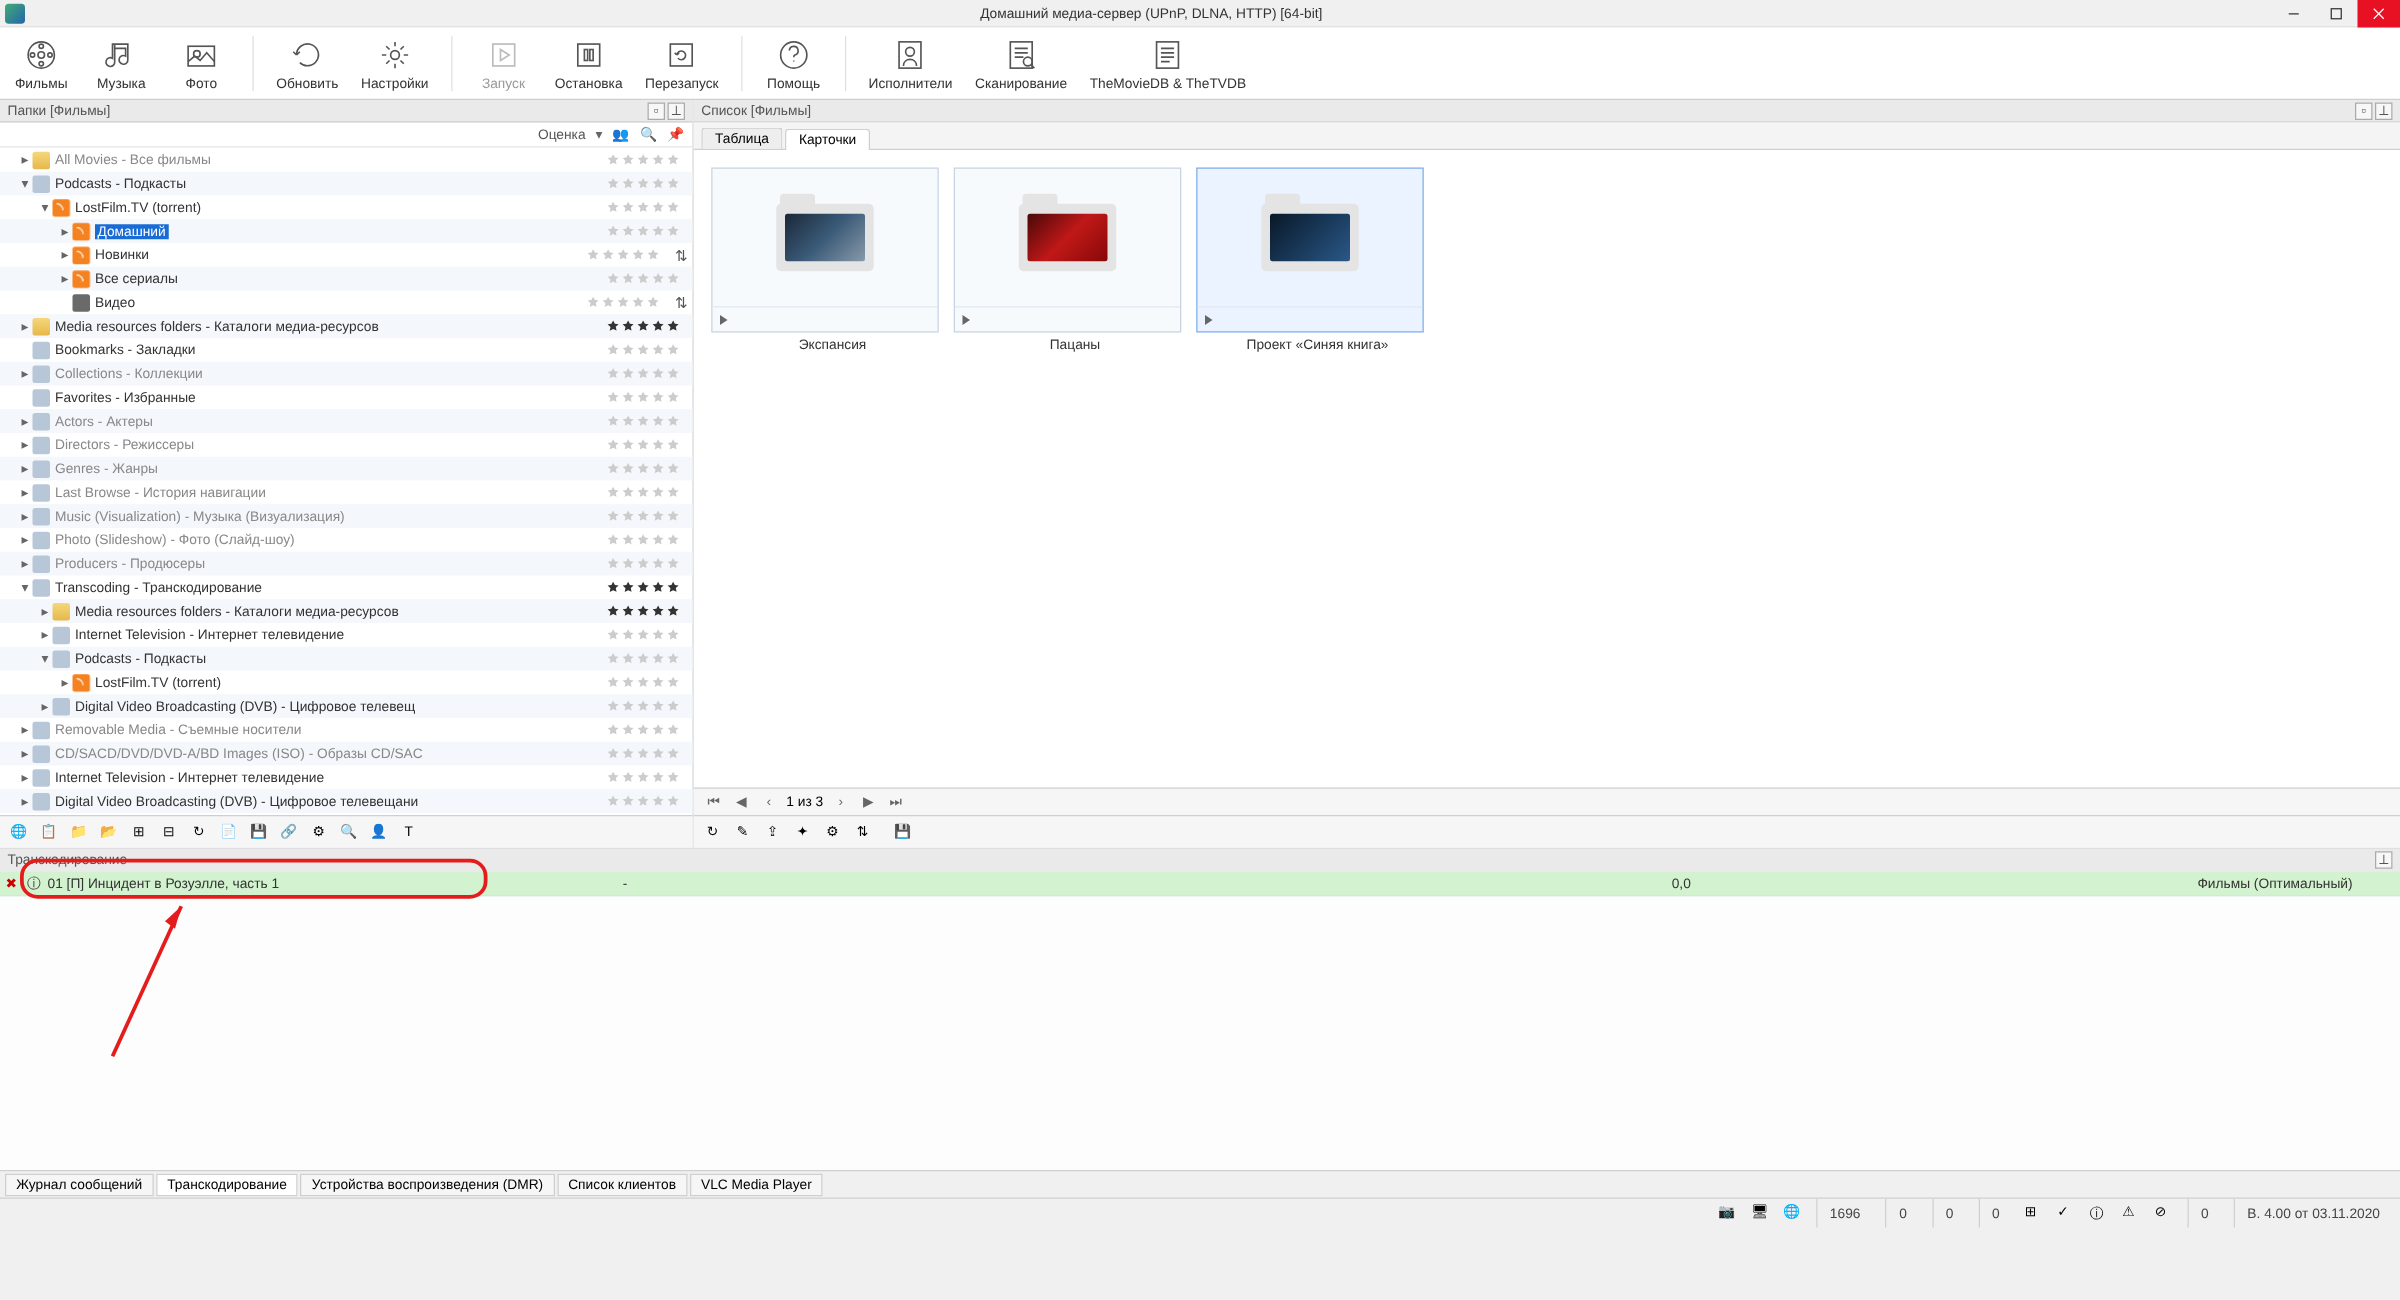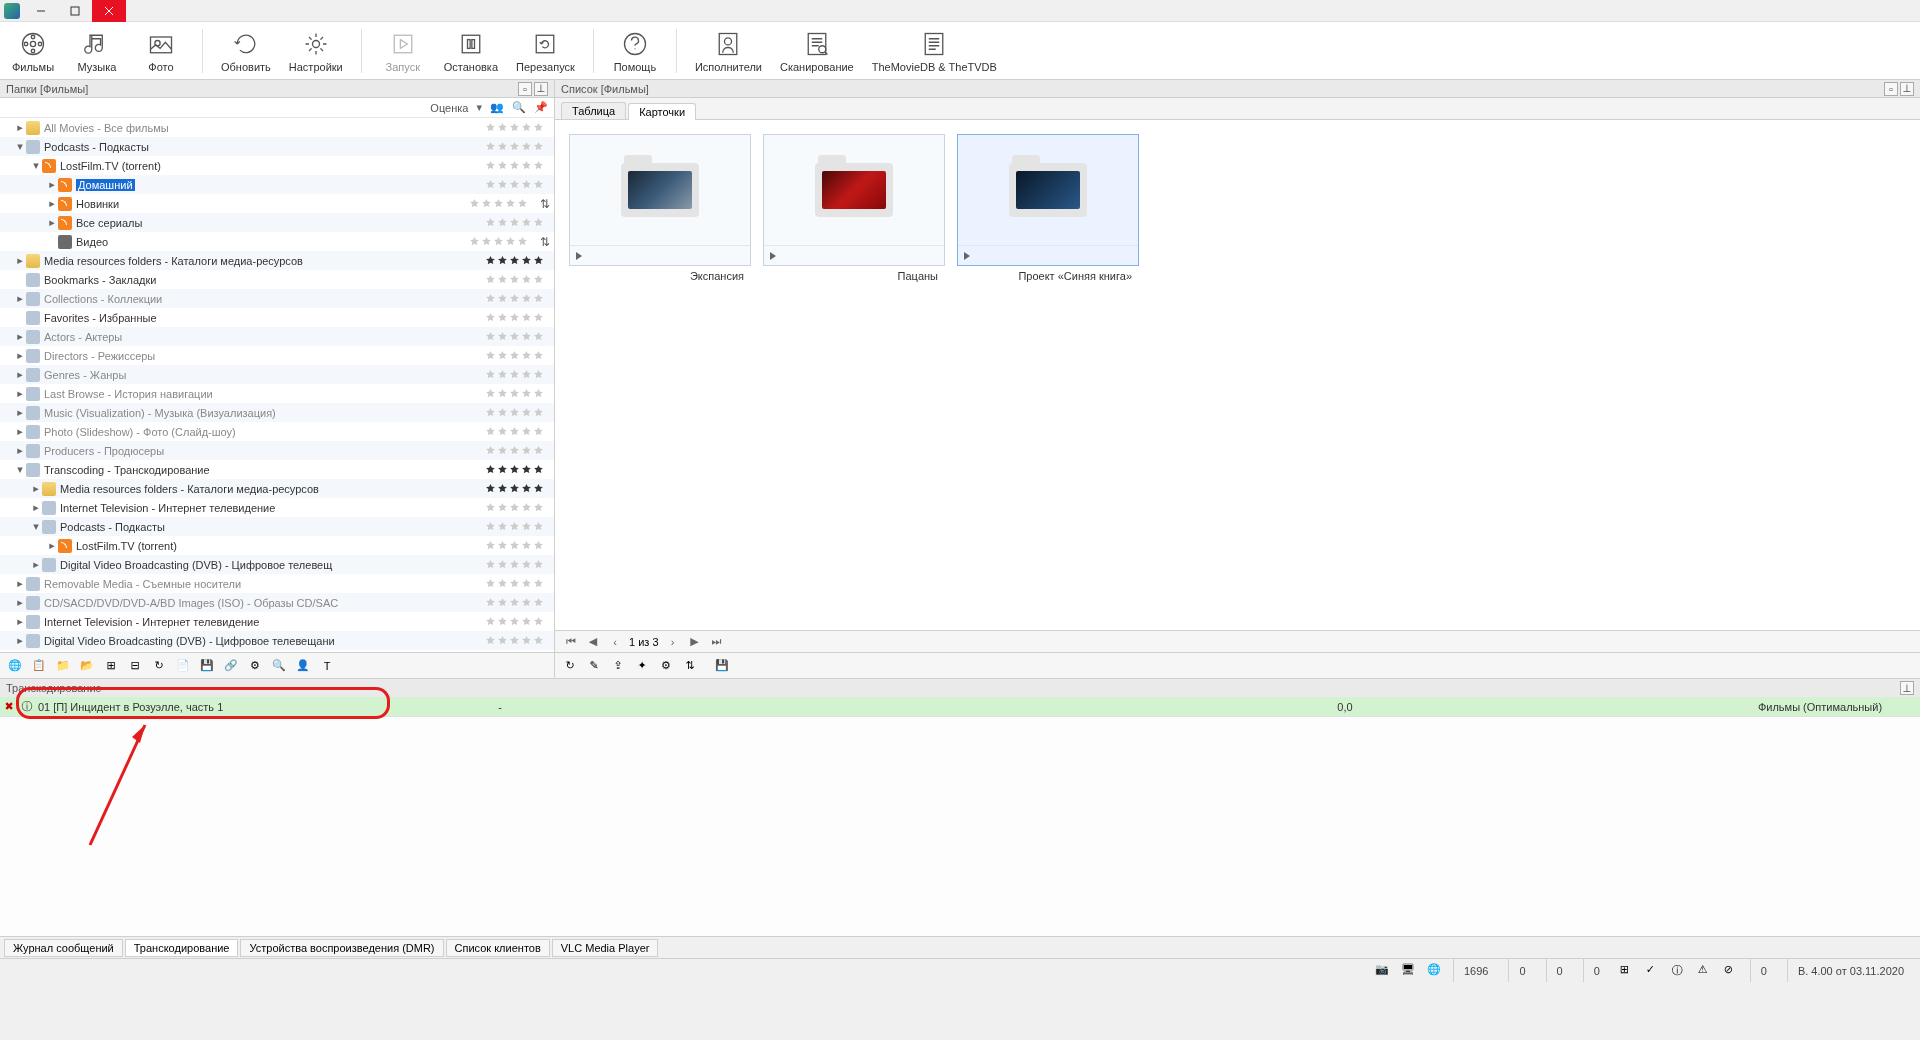--- a/index.html
+++ b/index.html
@@ -61,21 +61,21 @@
 
 .card-area { flex:1; padding:14px; display:flex; gap:12px; align-items:flex-start;}
 .card { width:182px; border:1px solid #c8d4e2; background:#f7fafd; display:flex;flex-direction:column;}
 .card .thumb-wrap{height:110px;display:flex;align-items:center;justify-content:center;}
 .card .thumb { width:80px;height:62px; display:flex;align-items:center;justify-content:center; position:relative;}
 .card .folder-back{width:78px;height:54px;background:#e4e4e4;border-radius:4px;position:absolute;top:4px;}
 .card .folder-tab{width:28px;height:10px;background:#e4e4e4;border-radius:3px 3px 0 0;position:absolute;top:-4px;left:4px;}
 .card .img{width:64px;height:38px;position:relative;z-index:2;border-radius:2px;}
 .card .cap-row{height:20px;display:flex;align-items:center;border-top:1px solid #dfe7f0;padding:0 6px;}
 .card .cap-row .play{width:0;height:0;border-top:4px solid transparent;border-bottom:4px solid transparent;border-left:6px solid #666;margin-right:6px;}
-.card .cap-row .cap{flex:1;text-align:right;color:#333;margin-top:40px;}
+.card .cap-row .cap{flex:1;text-align:center;color:#333;margin-top:40px;}
 .card.selected{background:#eaf3ff;border-color:#7fb0e8;}
 
 .pager { height:22px; border-top:1px solid #cfcfcf; display:flex;align-items:center;padding:0 8px;gap:6px; background:#f6f6f6;}
 .pager .pbtn{width:16px;height:16px;display:inline-flex;align-items:center;justify-content:center;color:#666;cursor:pointer;}
 
 .icon-strip2 { height:26px; border-top:1px solid #cfcfcf; display:flex; align-items:center; padding:0 4px; gap:2px; background:#f6f6f6;}
 .icon-strip2 .ib { width:22px;height:20px; display:inline-flex;align-items:center;justify-content:center;cursor:pointer;}
 
 
 .trans-panel { height: 258px; border-top:1px solid #cfcfcf; background:#fdfdfd; display:flex;flex-direction:column;}
@@ -108,20 +108,21 @@
 .ficon-rss::after{content:"";position:absolute;width:5px;height:5px;border:1.5px solid #fff;border-left:none;border-bottom:none;border-radius:0 6px 0 0;top:3px;left:3px;}
 .ficon-video{background:#6a6a6a;border-radius:2px;}
 .ficon-gen{background:#b8c7d8;border-radius:2px;}
 
 </style>
 </head>
 <body>
 
 <div class="titlebar">
   <div class="titlebar-icon"></div>
+  <div class="titlebar-title">Домашний медиа-сервер (UPnP, DLNA, HTTP) [64-bit]</div>
   <div class="win-btns">
     <div class="win-btn">
         <svg viewBox="0 0 10 10">
           <line x1="1" y1="5" x2="9" y2="5" stroke="#333"></line>
         </svg>
       </div>
     <div class="win-btn">
         <svg viewBox="0 0 10 10">
           <rect x="1" y="1" width="8" height="8" fill="none" stroke="#333"></rect>
         </svg>

